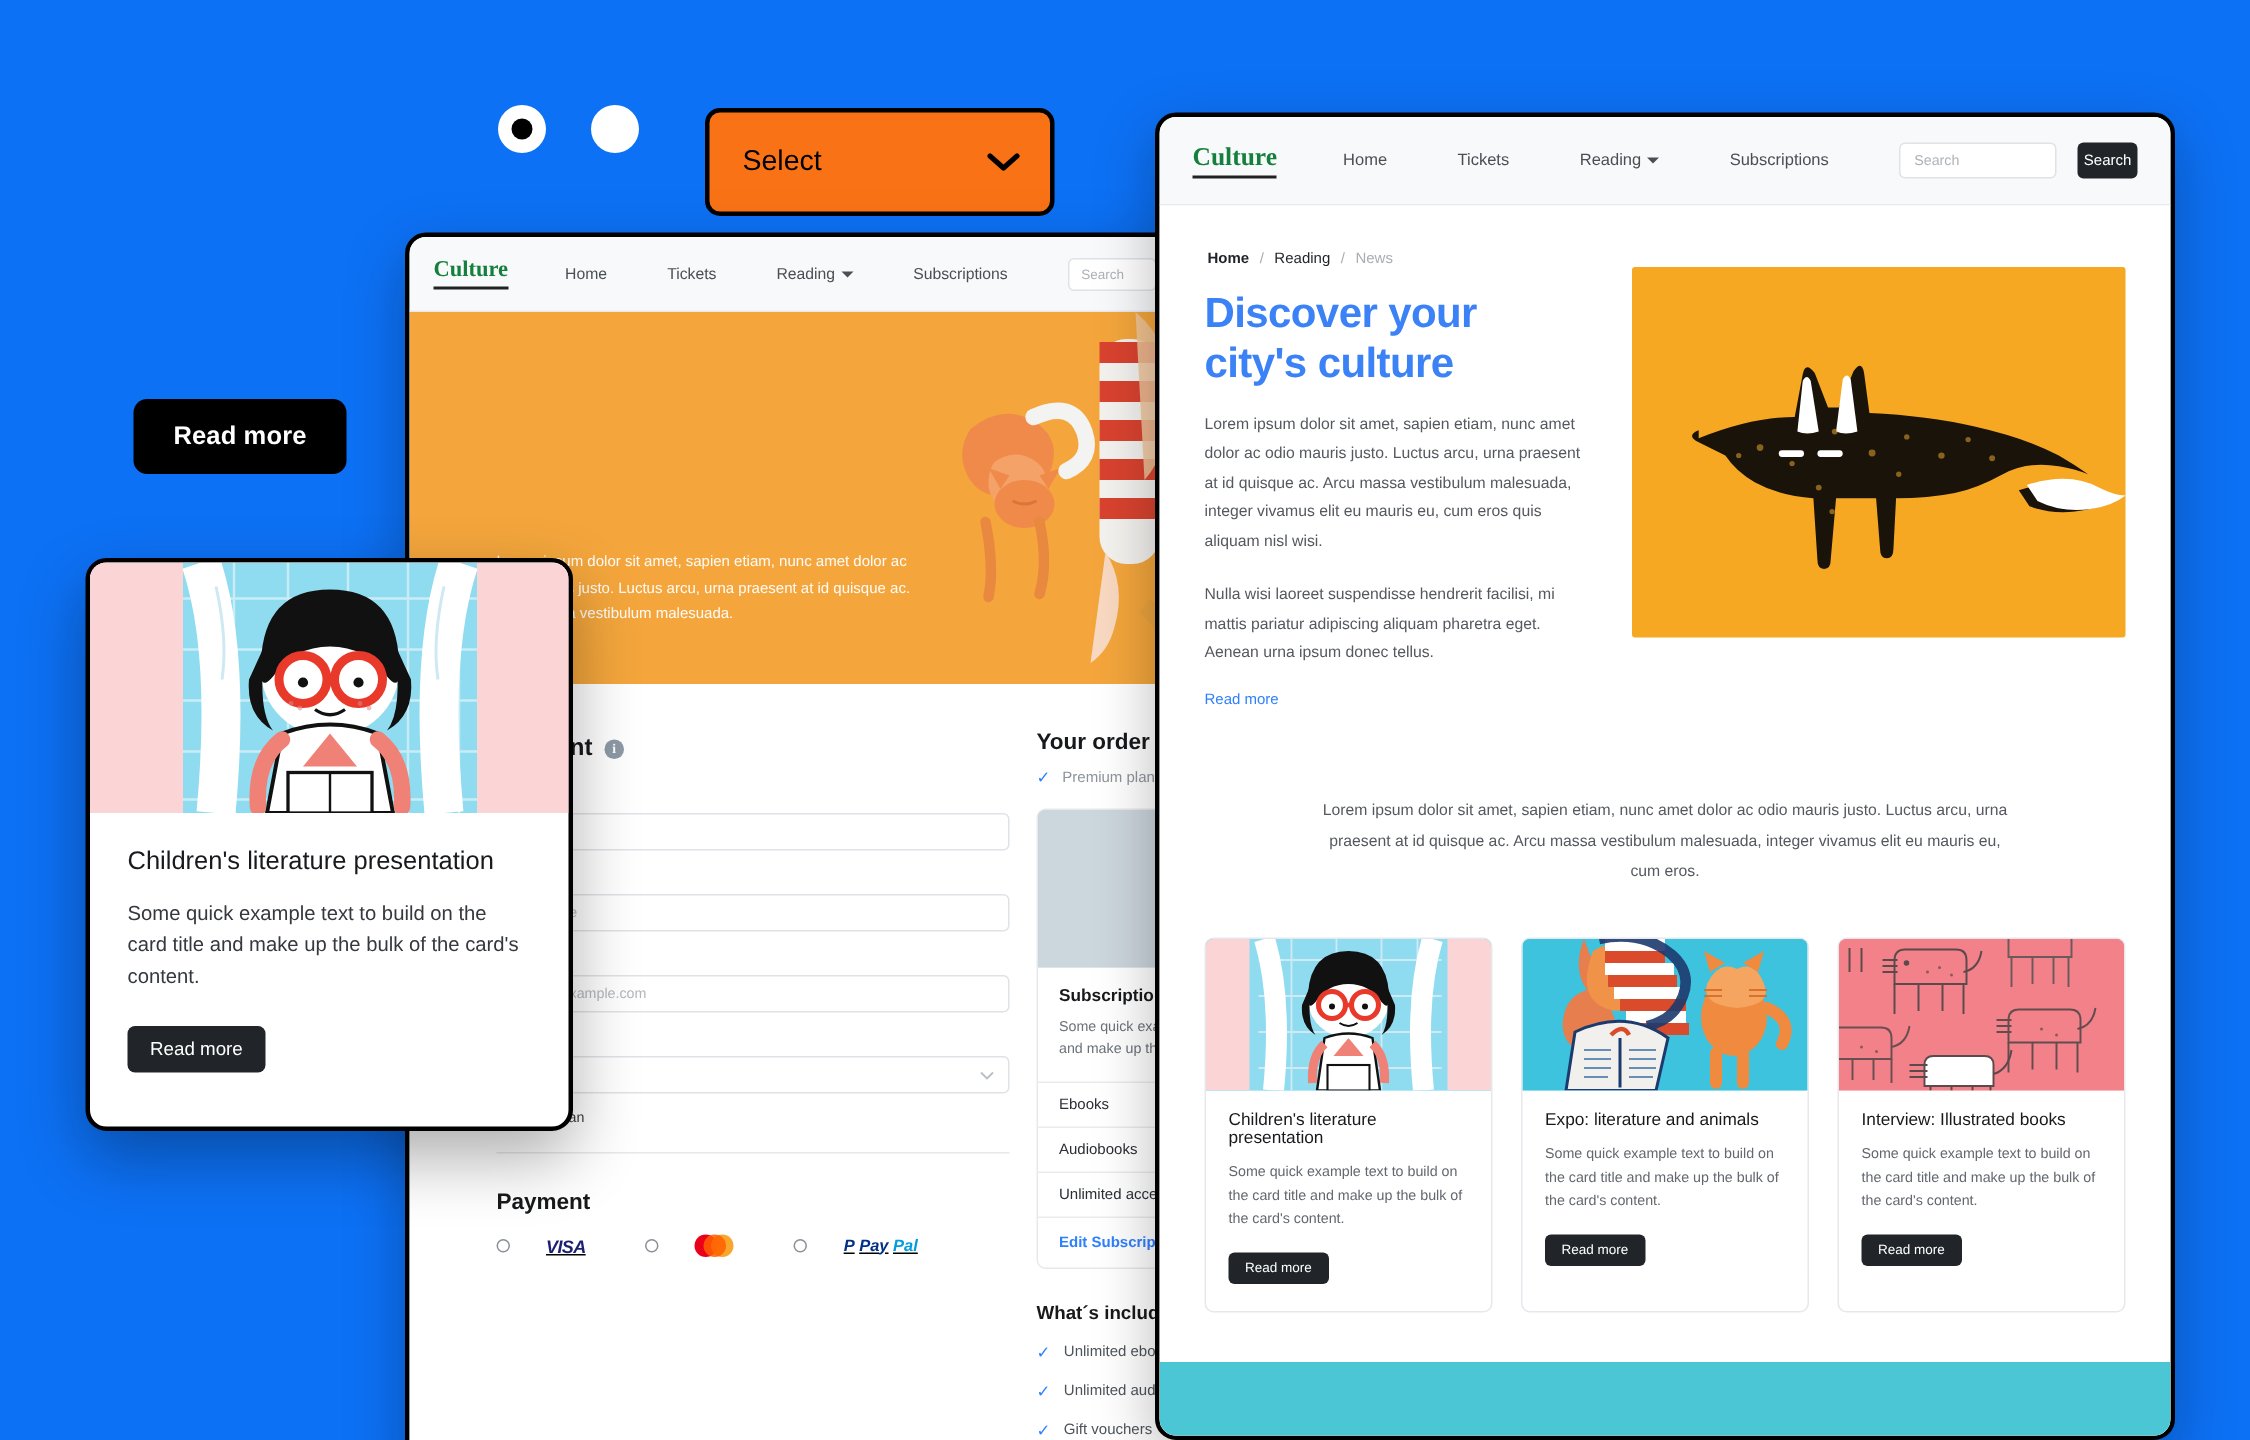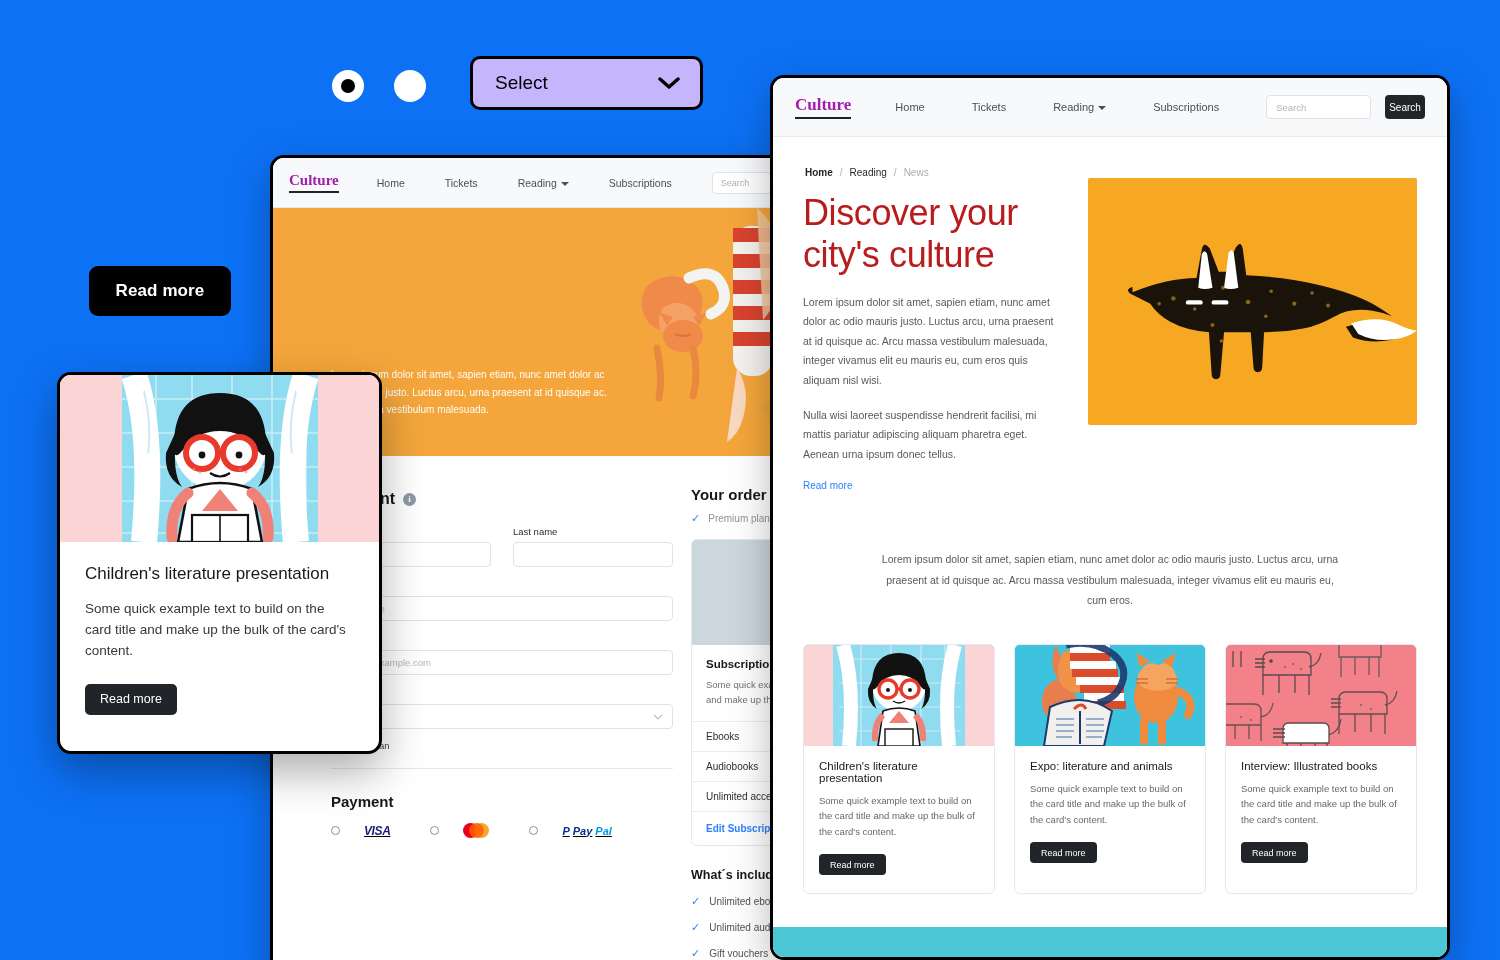--- a/index.html
+++ b/index.html
@@ -13,22 +13,22 @@
 
   
   .dot {
     position: absolute; width: 32px; height: 32px; border-radius: 50%;
     background: #ffffff; display: flex; align-items: center; justify-content: center;
   }
   .dot .inner { width: 14px; height: 14px; border-radius: 50%; background: #000; }
 
   
   .select-ctl {
-    position: absolute; left: 470px; top: 56px; width: 233px; height: 54px;
-    background: #c4b5fd; border: 3px solid #000; border-radius: 10px;
+    position: absolute; left: 470px; top: 72px; width: 233px; height: 72px;
+    background: #f97316; border: 3px solid #000; border-radius: 10px;
     display: flex; align-items: center; justify-content: space-between;
     padding: 0 20px 0 22px;
   }
   .select-ctl .lbl { font-size: 19px; color: #000; font-weight: 400; }
   .chev-dn { width: 22px; height: 12px; }
 
   
   .readmore-pill {
     position: absolute; left: 89px; top: 266px; width: 142px; height: 50px;
     background: #000; border-radius: 9px; color: #fff;
@@ -44,21 +44,21 @@
   }
   .win-left  { left: 270px; top: 155px; width: 520px; height: 830px; }
   .win-right { left: 770px; top: 75px;  width: 680px; height: 885px; }
 
   
   .site-hd {
     display: flex; align-items: center; background: #f8f9fa;
     border-bottom: 1px solid #e7e9ec;
   }
   .site-hd .brand {
-    font-family: "Liberation Serif", serif; font-weight: 700; color: #a21caf;
+    font-family: "Liberation Serif", serif; font-weight: 700; color: #15803d;
     border-bottom: 2px solid #222; padding-bottom: 2px;
   }
   .navlink { color: #4a4f55; white-space: nowrap; }
   .caret-sm { display: inline-block; width: 0; height: 0; margin-left: 4px;
     border-left: 4px solid transparent; border-right: 4px solid transparent;
     border-top: 4px solid #4a4f55; vertical-align: middle; }
   .searchbox {
     background: #fff; border: 1px solid #dfe2e6; border-radius: 4px;
     color: #adb3ba; display: flex; align-items: center;
   }
@@ -143,21 +143,21 @@
   .wr-hd .searchbtn { margin-left: 14px; width: 54px; height: 24px; font-size: 10px; }
 
   .wr-scroll { height: 823px; overflow: hidden; background: #fff; }
   .crumbs { display: flex; gap: 7px; font-size: 10px; padding: 30px 0 0 32px; }
   .crumbs .a { color: #1f2328; font-weight: 700; }
   .crumbs .s { color: #a9aeb4; }
   .crumbs .m { color: #1f2328; }
 
   .wr-hero { display: flex; padding: 0 30px; gap: 30px; }
   .wr-hero-l { width: 255px; padding-top: 14px; }
-  .wr-hero-l h1 { font-size: 36px; font-weight: 400; color: #b91c1c; line-height: 1.18; letter-spacing: -.4px; }
+  .wr-hero-l h1 { font-size: 28px; font-weight: 700; color: #3b82f6; line-height: 1.18; letter-spacing: -.4px; }
   .wr-hero-l p { font-size: 10.5px; line-height: 1.85; color: #55595f; margin-top: 16px; }
   .wr-hero-l .lnk { font-size: 10px; color: #2f80ff; margin-top: 16px; display: inline-block; }
   .wr-hero-r { flex: 1; }
   .fox-panel { background: #f7a823; height: 247px; border-radius: 2px; position: relative; overflow: hidden; }
 
   .events { text-align: center; padding: 44px 40px 0; }
   .events h2 { font-size: 22px; font-weight: 700; color: #17191c; letter-spacing: -.2px; }
   .events p { font-size: 10.5px; line-height: 1.95; color: #55595f; margin: 12px auto 0; max-width: 470px; }
 
   .cards { display: flex; gap: 19px; padding: 33px 30px 0; }
@@ -255,24 +255,20 @@
 
       <div class="form-col">
         <div class="sec-title">
           <span>Account</span>
           <span class="info-badge">i</span>
         </div>
 
         <div class="row2" style="margin-top:18px;">
           <div>
             <label class="fld-label">First name</label>
-            <div class="fld"></div>
-          </div>
-          <div>
-            <label class="fld-label">Last name</label>
             <div class="fld"></div>
           </div>
         </div>
 
         <div style="margin-top:13px;">
           <label class="fld-label">Username</label>
           <div class="fld">Username</div>
         </div>
 
         <div style="margin-top:13px;">

